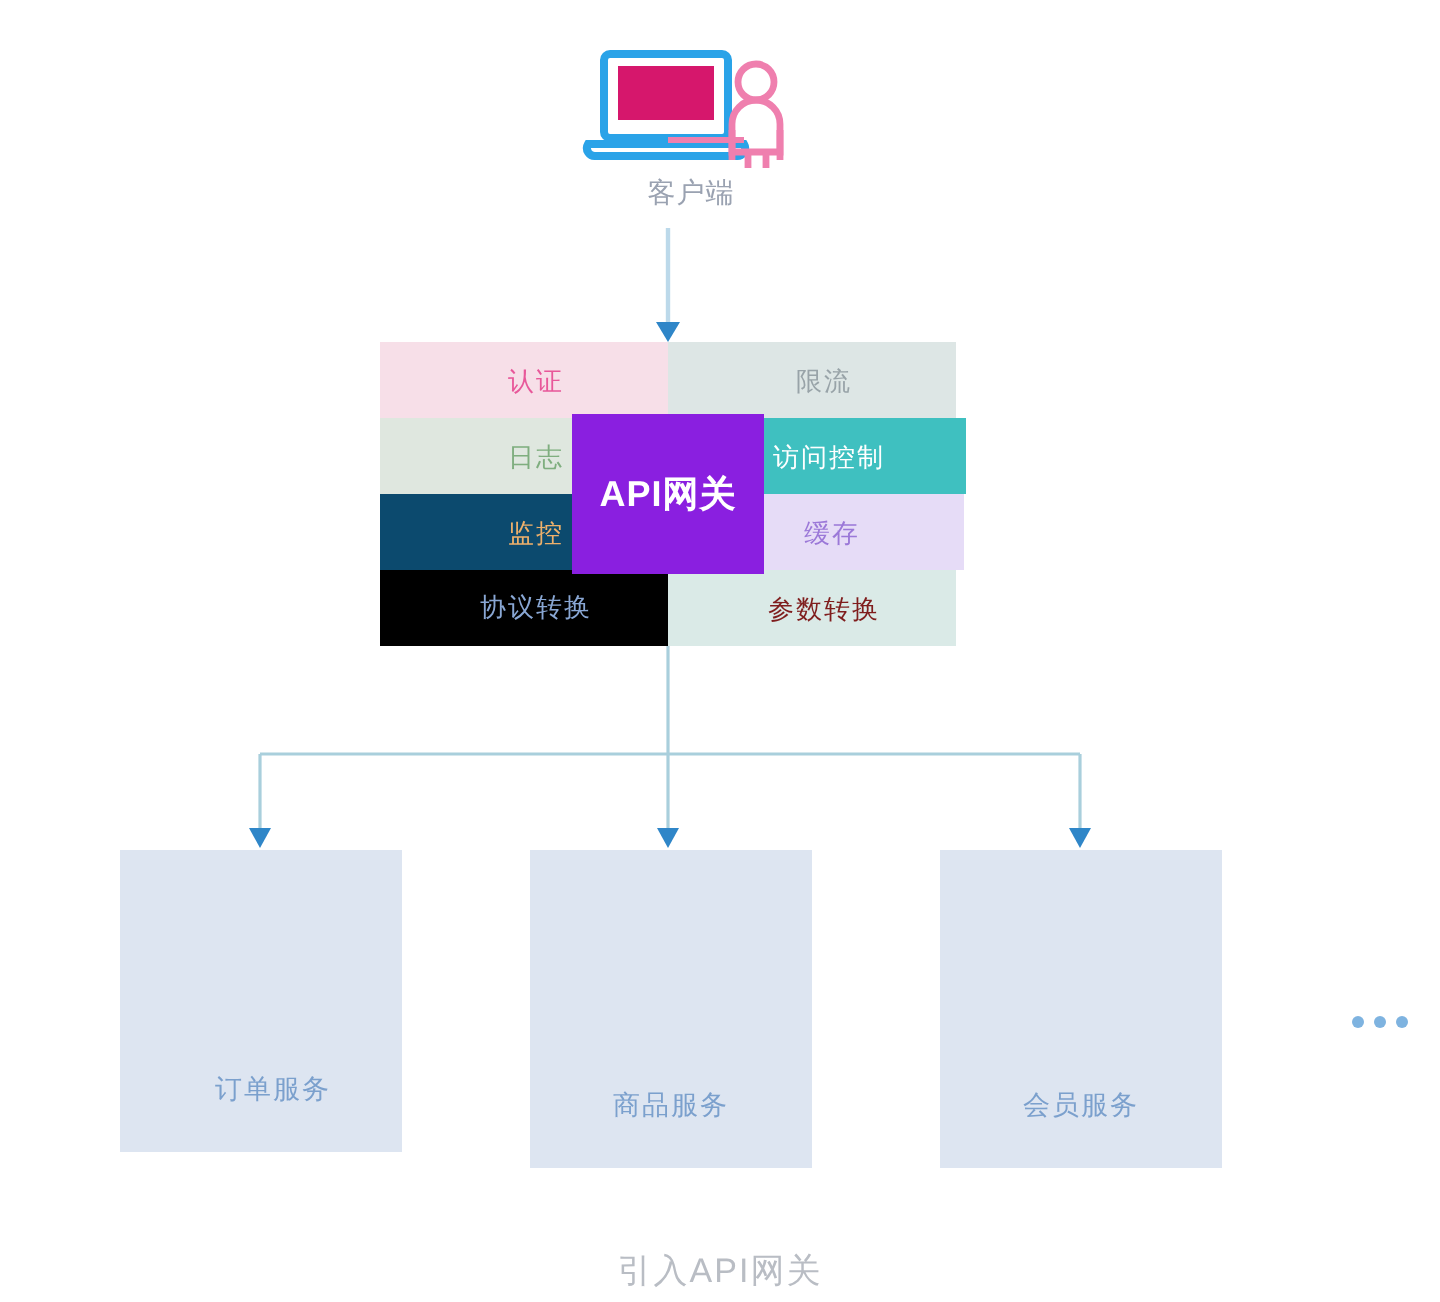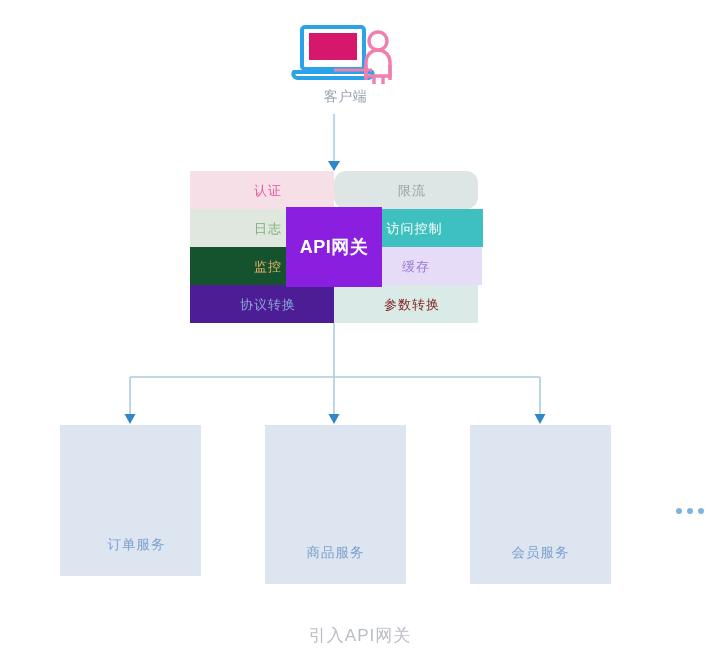--- a/index.html
+++ b/index.html
@@ -23,26 +23,26 @@
   .conn { position: absolute; left: 0; top: 0; width: 720px; height: 651px;
           pointer-events: none; }
 
   
   .gw-matrix { position: absolute; left: 190px; top: 171px; width: 288px; height: 152px; }
   .cell {
     position: absolute; display: flex; align-items: center; justify-content: center;
     font-size: 13px; letter-spacing: 1px; line-height: 1; padding-left: 12px;
   }
   .c-auth   { left: 0;    top: 0;   width: 144px; height: 38px; background: #f7dfe8; color: #e8589a; }
-  .c-limit  { left: 144px; top: 0;  width: 144px; height: 38px; background: #dde6e5; color: #98a3a8; border-radius: 12px; }
+  .c-limit  { left: 144px; top: 0;  width: 144px; height: 38px; background: #dde6e5; color: #98a3a8; }
   .c-log    { left: 0;    top: 38px; width: 144px; height: 38px; background: #dfe7df; color: #7fae7f; }
   .c-acl    { left: 144px; top: 38px; width: 149px; height: 38px; background: #3fc0c0; color: #ffffff; }
-  .c-mon    { left: 0;    top: 76px; width: 144px; height: 38px; background: #14532d; color: #edb06b; }
+  .c-mon    { left: 0;    top: 76px; width: 144px; height: 38px; background: #0c4a6e; color: #edb06b; }
   .c-cache  { left: 148px; top: 76px; width: 144px; height: 38px; background: #e6dcf7; color: #9b78d8; }
-  .c-proto  { left: 0;    top: 114px; width: 144px; height: 38px; background: #4c1d95; color: #89a7d4; }
+  .c-proto  { left: 0;    top: 114px; width: 144px; height: 38px; background: #000000; color: #89a7d4; font-family: Liberation Mono, monospace; }
   .c-param  { left: 144px; top: 114px; width: 144px; height: 38px; background: #daeae7; color: #7f1d1d; }
 
   .gw-core {
     position: absolute; left: 96px; top: 36px; width: 96px; height: 80px;
     background: #8a1fe0; color: #ffffff;
     display: flex; align-items: center; justify-content: center;
     font-size: 18px; font-weight: bold; letter-spacing: .5px;
   }
 
   

